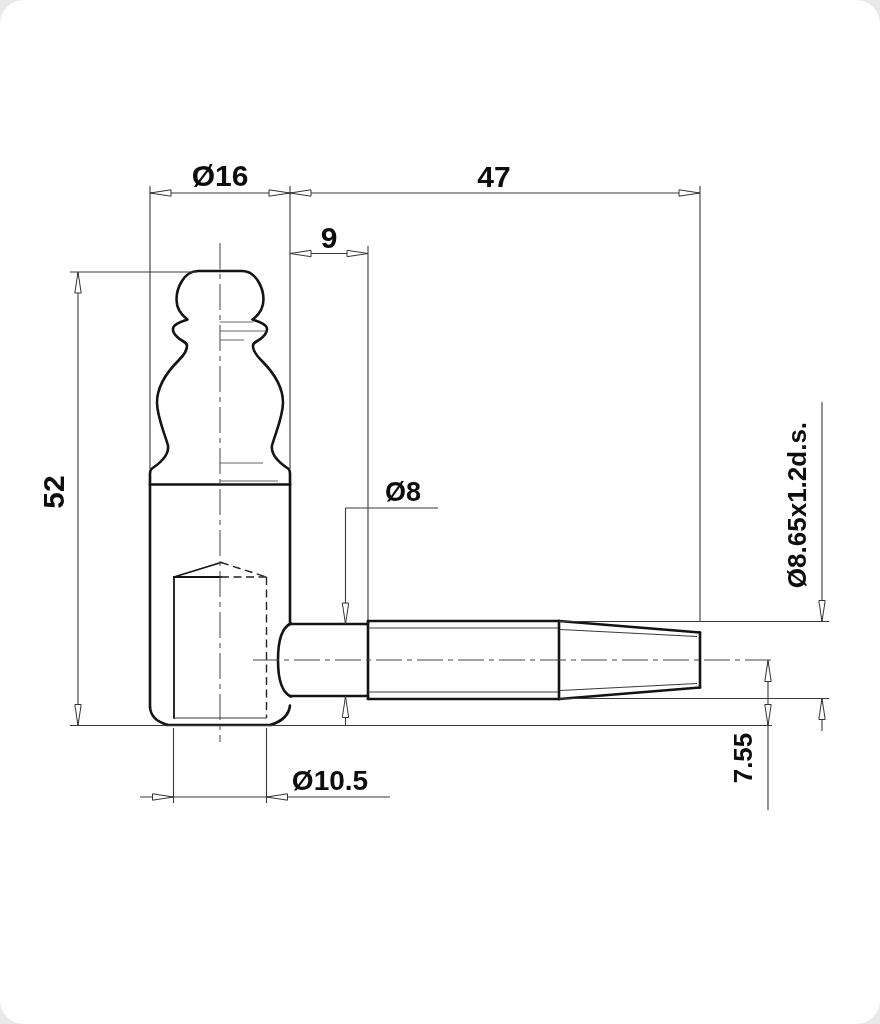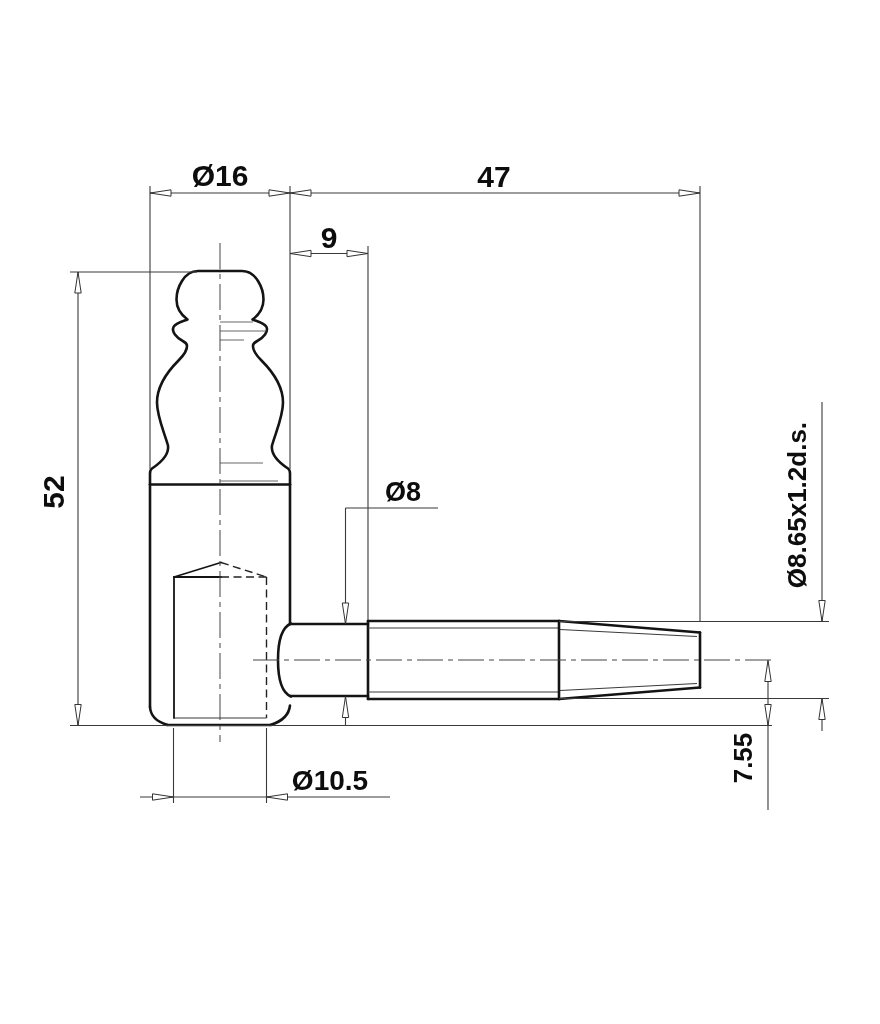--- a/index.html
+++ b/index.html
@@ -1,17 +1,17 @@
 <!DOCTYPE html>
 <html><head>
 <meta charset="utf-8">
 <style>
   html,body{margin:0;padding:0;background:#e8e8e8;}
   #canvas{width:880px;height:1024px;background:#ffffff;position:relative;margin:0 auto;
-          font-family:"Liberation Sans", sans-serif;}
+          font-family:"Liberation Sans", sans-serif;border-radius:24px;}
   svg{display:block;}
   .thick{stroke:#141414;stroke-width:2.6;fill:none;stroke-linecap:round;stroke-linejoin:round;}
   .med{stroke:#141414;stroke-width:1.8;fill:none;stroke-linecap:round;}
   .thin{stroke:#3a3a3a;stroke-width:1.1;fill:none;stroke-linecap:butt;}
   .xtra{stroke:#555;stroke-width:0.9;fill:none;}
   .dash{stroke:#222;stroke-width:1.4;fill:none;stroke-dasharray:8 4.5;}
   .cl{stroke:#444;stroke-width:1;fill:none;stroke-dasharray:26 5 5 5;}
   .arr{fill:#ffffff;stroke:#333;stroke-width:1;stroke-linejoin:miter;}
   .dim{fill:#0d0d0d;font-weight:bold;font-family:"Liberation Sans", sans-serif;}
   .sz30{font-size:30px;} .sz28{font-size:28px;} .sz27{font-size:27px;} .sz26{font-size:26px;}

